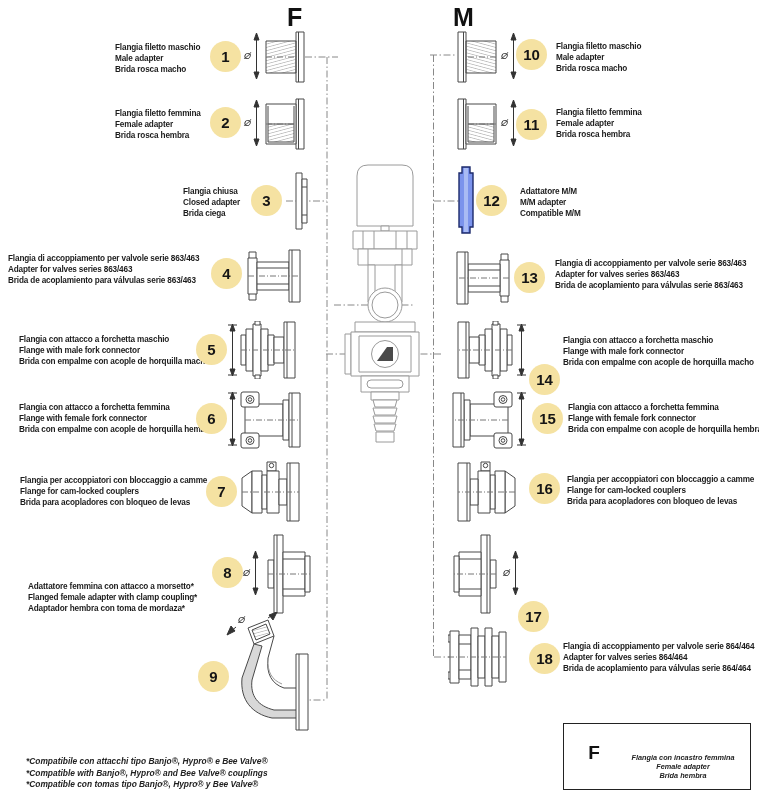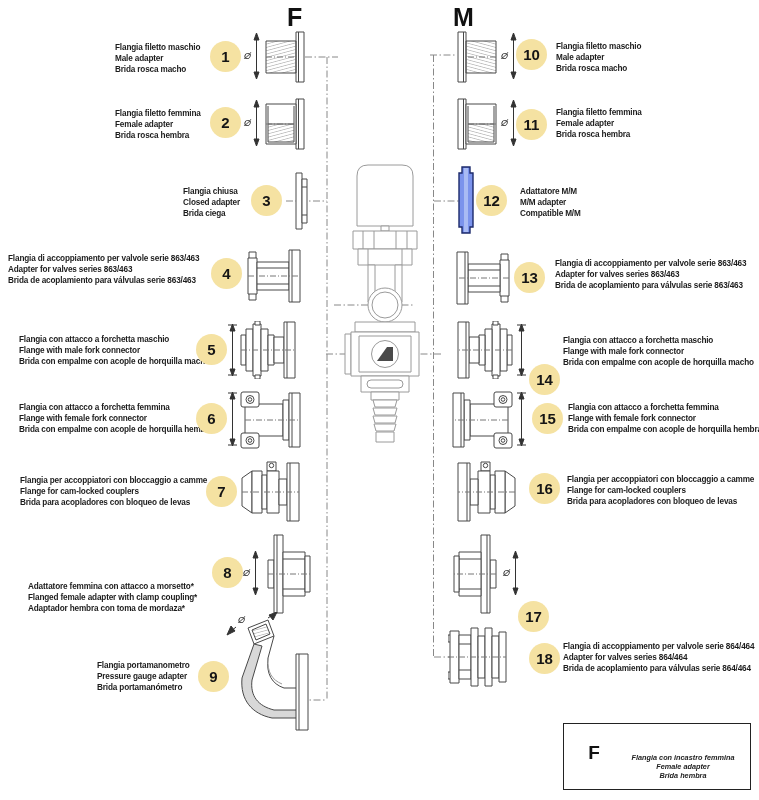--- a/index.html
+++ b/index.html
@@ -304,25 +304,20 @@
         <line x1="17" y1="2" x2="17" y2="80"></line>
     <rect x="23" y="19" width="22" height="44"></rect>
     <line x1="23" y1="26" x2="45" y2="26"></line>
         <line x1="23" y1="56" x2="45" y2="56"></line>
     <rect x="45" y="23" width="5" height="36"></rect>
     <line x1="8" y1="41" x2="50" y2="41" stroke-dasharray="6 2 1 2" stroke="#777"></line>
   </g>
 </svg>
 
 
-<div class="label" style="left:97px;top:660px;">
-  <div>Flangia portamanometro</div>
-  <div>Pressure gauge adapter</div>
-  <div>Brida portamanómetro</div>
-</div>
 <div class="badge" style="left:198px;top:661px;">9</div>
 <span class="dia" style="left:238px;top:615px;">Ø</span>
 <svg class="part" style="left:222px;top:612px;" width="92" height="122" viewBox="0 0 92 122">
   <g stroke="#484848" stroke-width="1" fill="none">
     <g stroke="#333" fill="#333">
       <line x1="8" y1="20" x2="14" y2="15"></line>
           <path d="M5,23 L13,19 L9,14 Z"></path>
       <line x1="46" y1="6" x2="52" y2="2"></line>
           <path d="M55,0 L47,3 L51,8 Z"></path>
     </g>
@@ -581,14 +576,19 @@
     <div class="legend-key">M</div>
     <div class="legend-text">
       <div>Flangia con incastro maschio</div>
       <div>Male adapter</div>
       <div>Brida macho</div>
     </div>
   </div>
 </div>
 
 
+<div class="footnotes">
+  <div>*Compatibile con attacchi tipo Banjo®, Hypro® e Bee Valve®</div>
+  <div>*Compatible with Banjo®, Hypro® and Bee Valve® couplings</div>
+  <div>*Compatible con tomas tipo Banjo®, Hypro® y Bee Valve®</div>
+</div>
 
 </div>
 
 </body></html>

